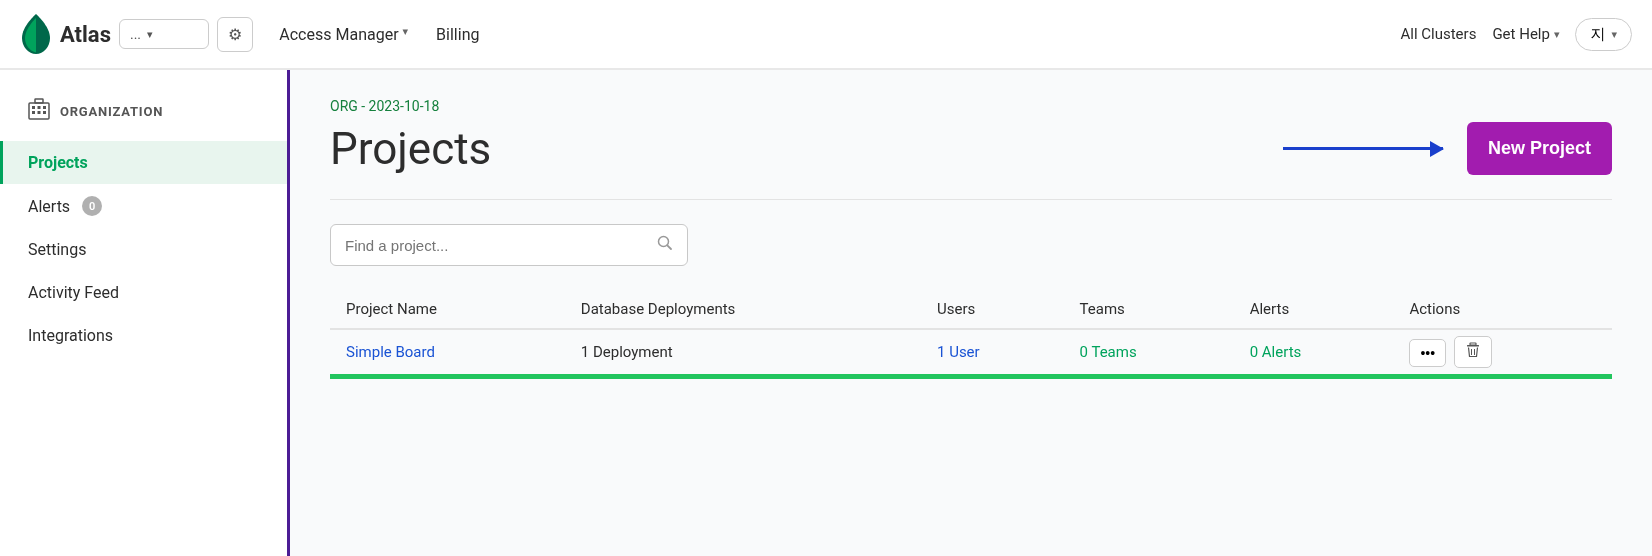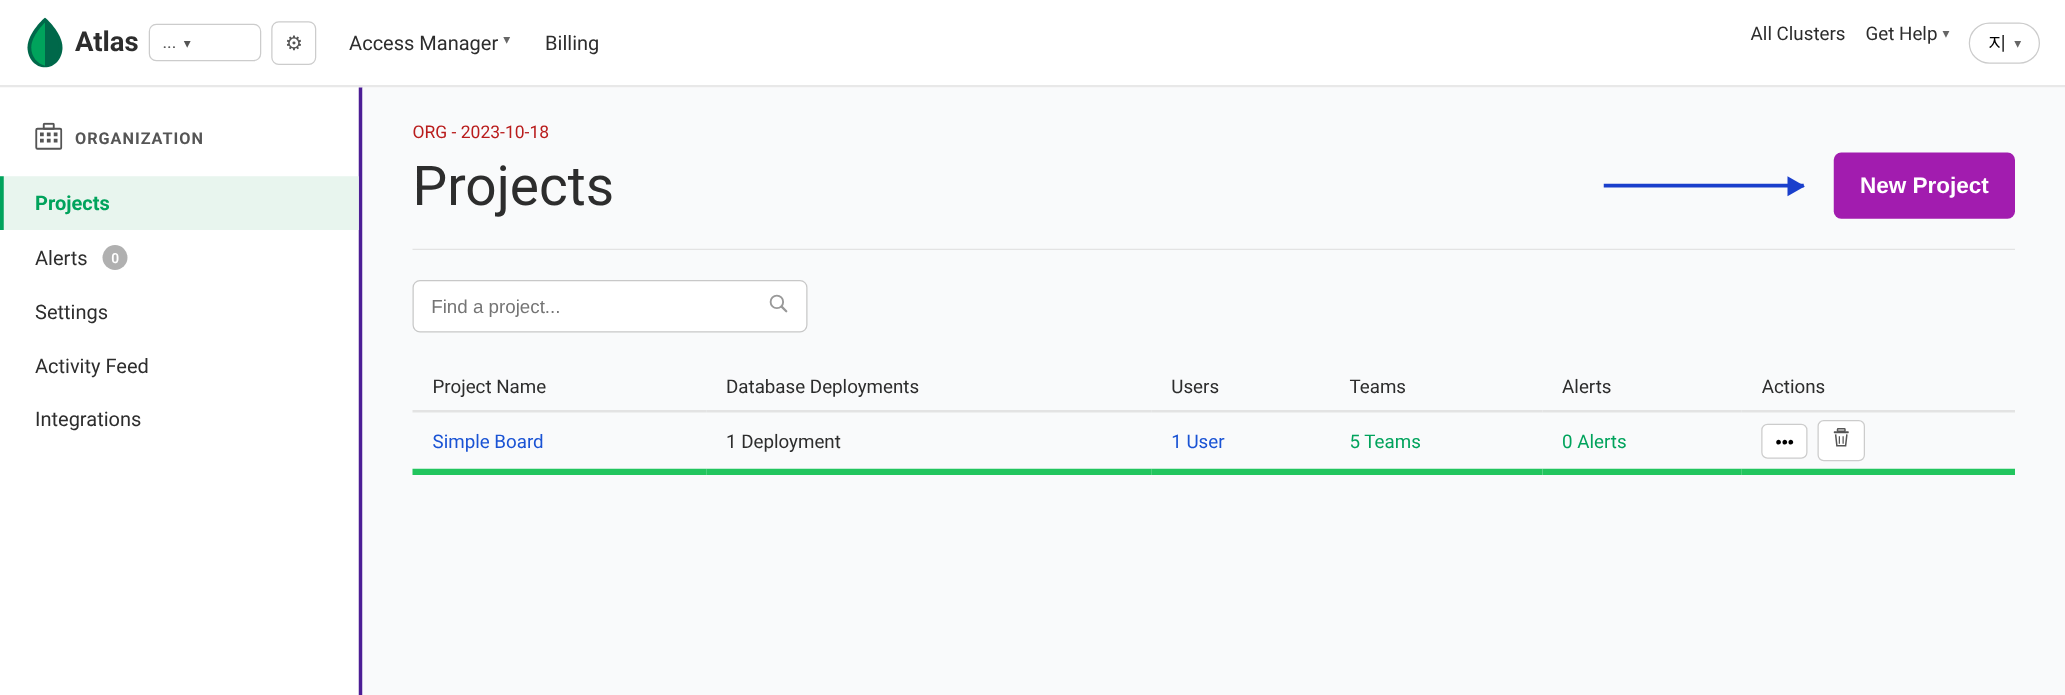--- a/index.html
+++ b/index.html
@@ -55,21 +55,21 @@
       font-size: 16px;
       color: #2d2d2d;
       cursor: pointer;
       padding: 0 10px;
       text-decoration: none;
     }
     .nav-link .chevron { font-size: 11px; color: #666; }
     .nav-spacer { flex: 1; }
     .nav-right {
       display: flex;
-      align-items: flex-start;
+      align-items: center;
       gap: 16px;
     }
     .nav-right-link {
       font-size: 15px;
       color: #2d2d2d;
       cursor: pointer;
       display: flex;
       align-items: center;
       gap: 4px;
     }
@@ -144,21 +144,21 @@
     }
 
     
     .main-content {
       flex: 1;
       padding: 28px 40px;
       background: #f9fafb;
     }
     .org-crumb {
       font-size: 14px;
-      color: #b91c1c;
+      color: #15803d;
       margin-bottom: 8px;
       cursor: pointer;
     }
     .page-header {
       display: flex;
       align-items: center;
       margin-bottom: 24px;
     }
     .page-title {
       font-size: 44px;
@@ -201,21 +201,21 @@
 
     .divider { border: none; border-top: 1.5px solid #e3e3e3; margin-bottom: 24px; }
 
     
     .search-bar {
       display: flex;
       align-items: center;
       border: 1.5px solid #c8c8c8;
       border-radius: 6px;
       padding: 10px 14px;
-      width: 316px;
+      width: 358px;
       background: #fff;
       margin-bottom: 24px;
       gap: 8px;
     }
     .search-input {
       border: none;
       outline: none;
       font-size: 15px;
       color: #aaa;
       width: 100%;
@@ -387,21 +387,21 @@
       <tbody>
         <tr class="table-row">
           <td>
             <span class="link-blue">Simple Board</span>
           </td>
           <td>1 Deployment</td>
           <td>
             <span class="link-blue">1 User</span>
           </td>
           <td>
-            <span class="link-green">5 Teams</span>
+            <span class="link-green">0 Teams</span>
           </td>
           <td>
             <span class="link-green">0 Alerts</span>
           </td>
           <td>
             <button class="action-btn">
               <span>•••</span>
             </button>
             <button class="delete-btn">
               <span>

